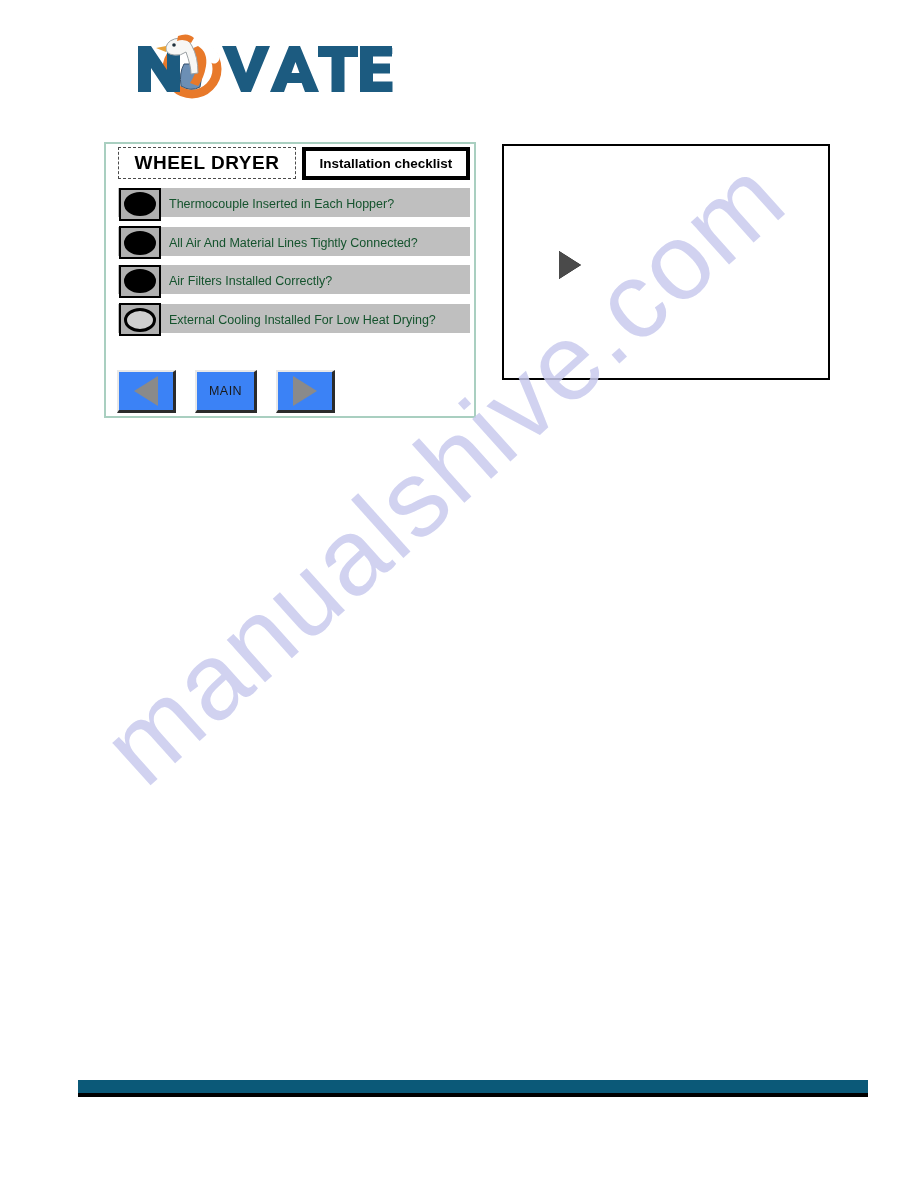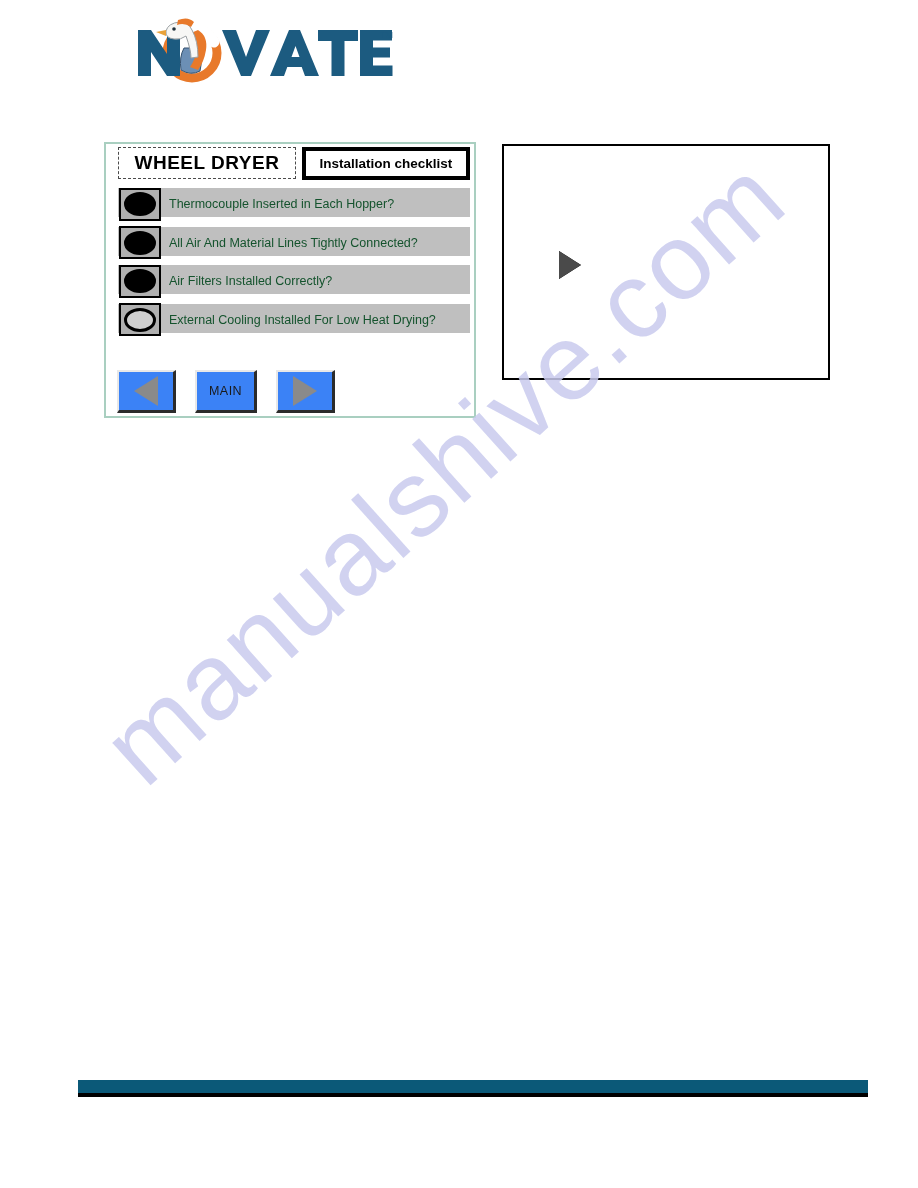--- a/index.html
+++ b/index.html
@@ -40,21 +40,21 @@
     opacity: 0.85;
     white-space: nowrap;
     transform: rotate(-42deg);
     transform-origin: left center;
   }
 
   
   #logo-block {
     position: absolute;
     left: 118px;
-    top: 8px;
+    top: 24px;
     width: 280px;
     height: 78px;
     z-index: 3;
   }
   #logo-svg { display:block; }
 
   
   #hmi-panel {
     position: absolute;
     left: 104px;

